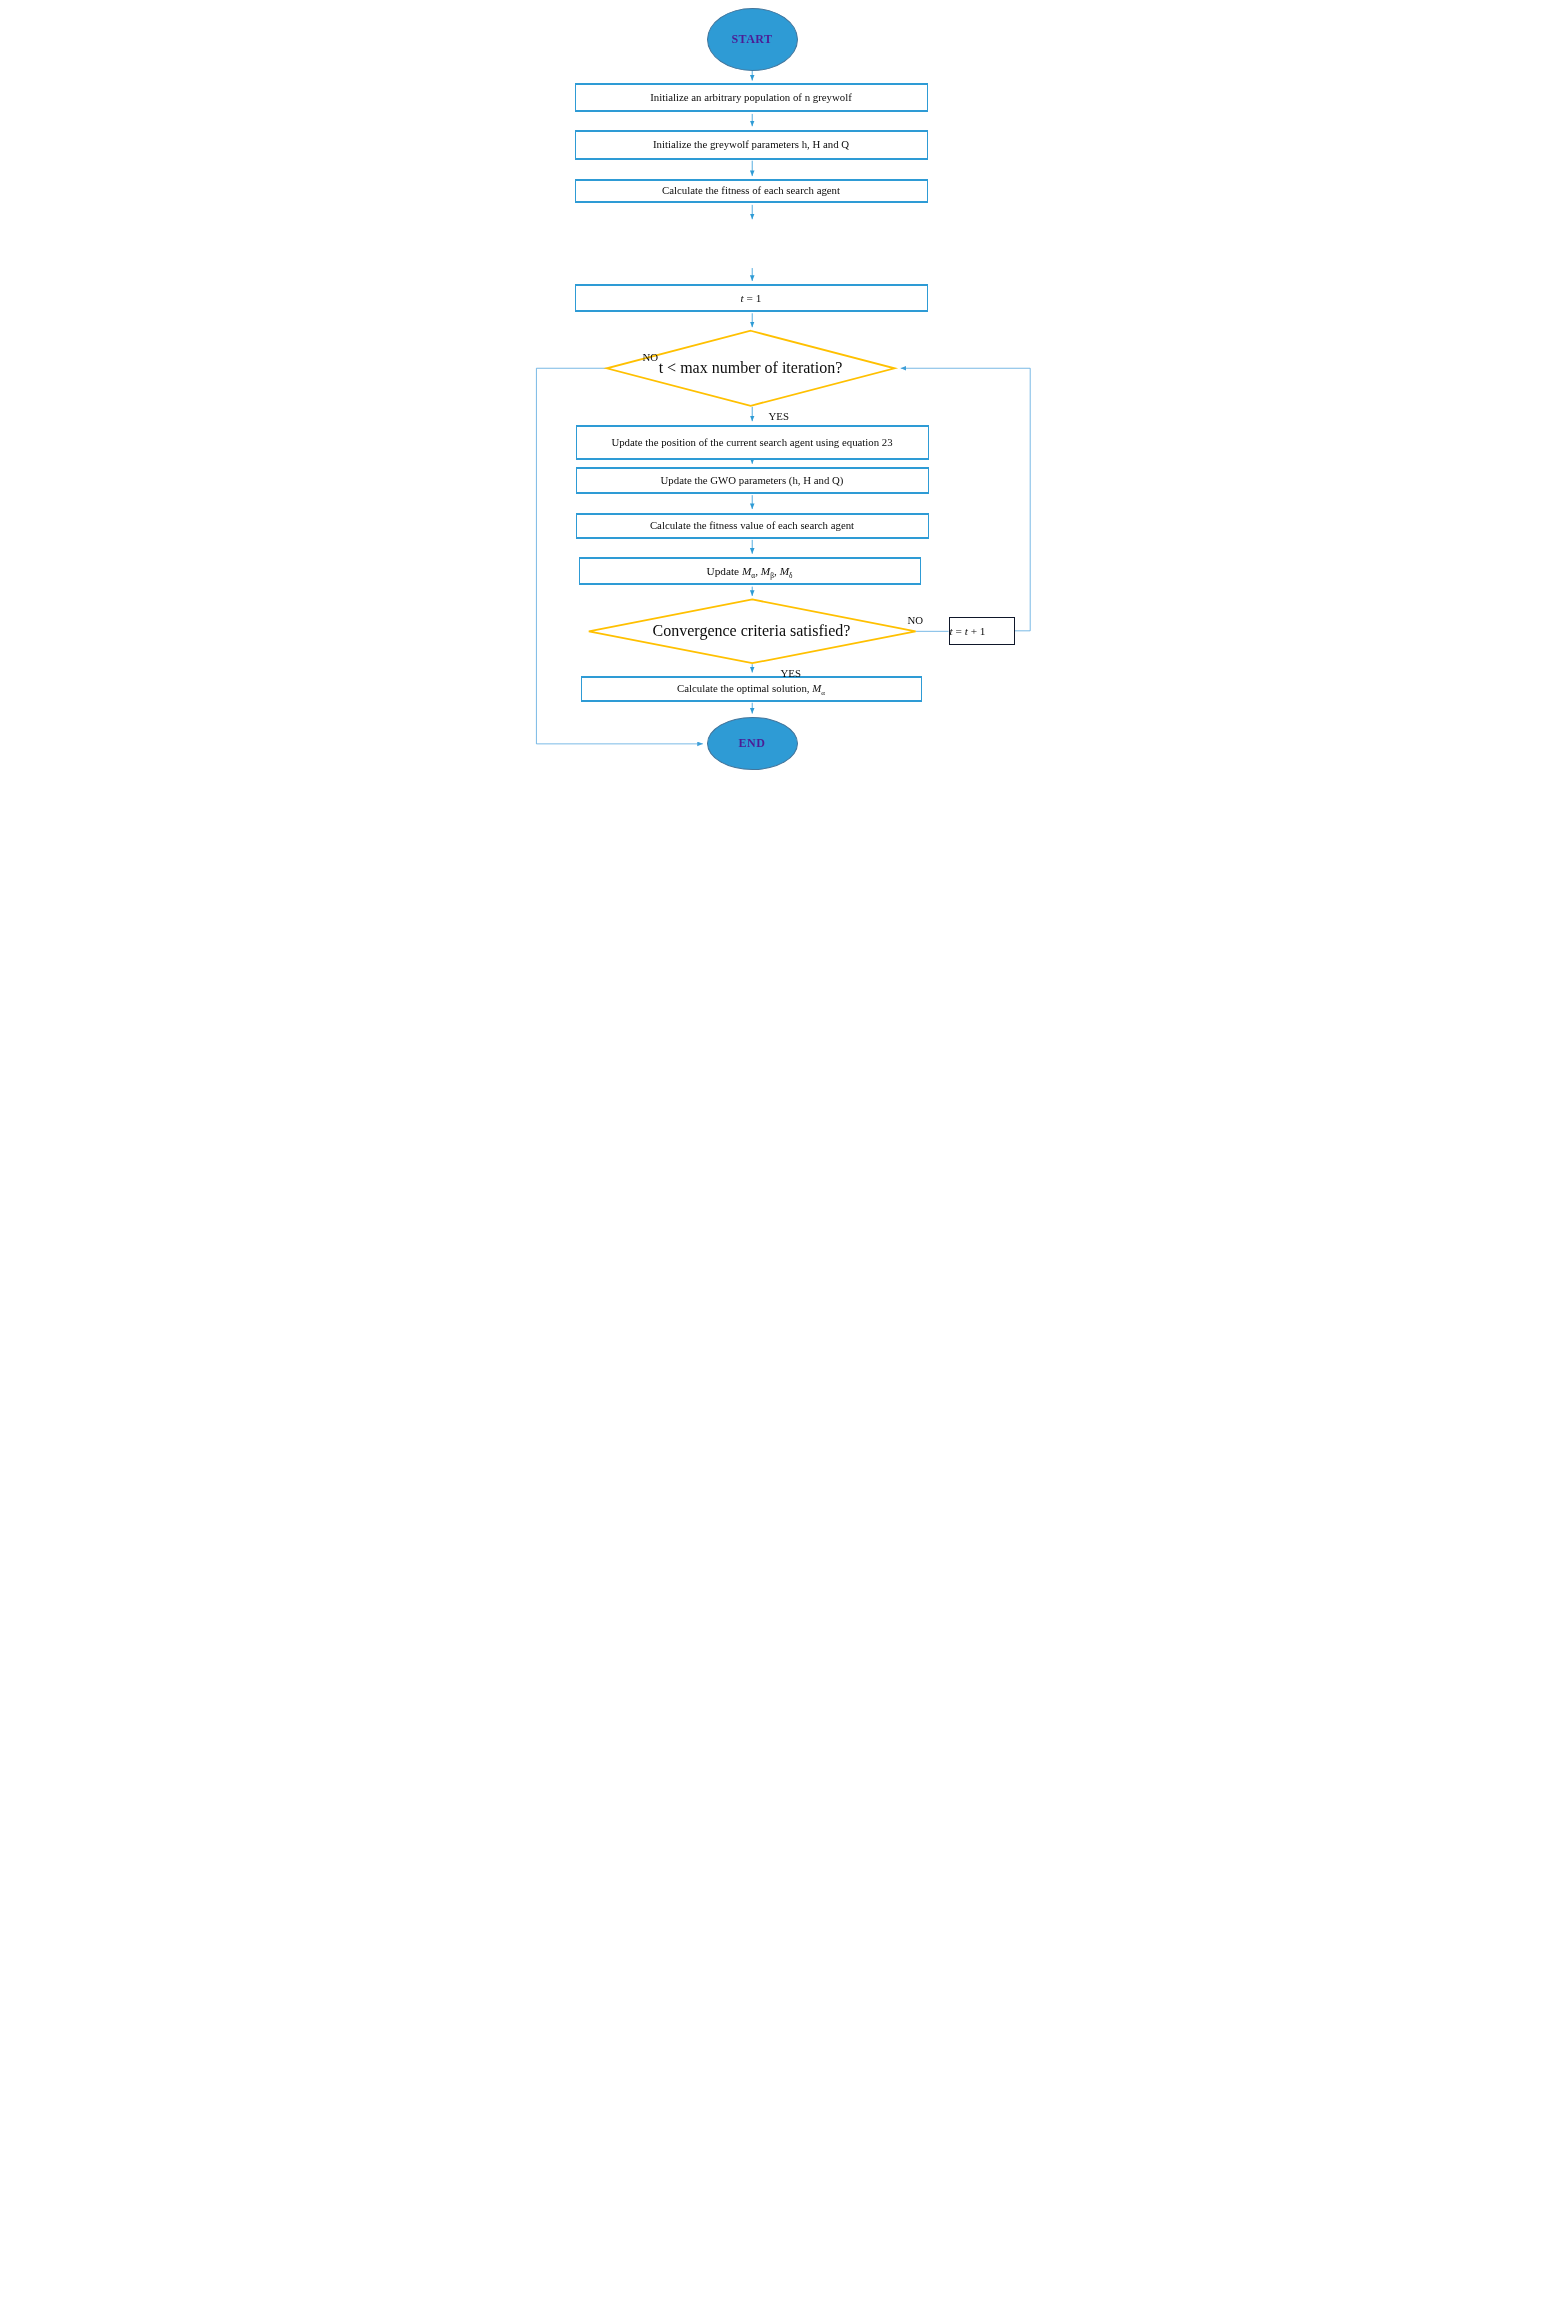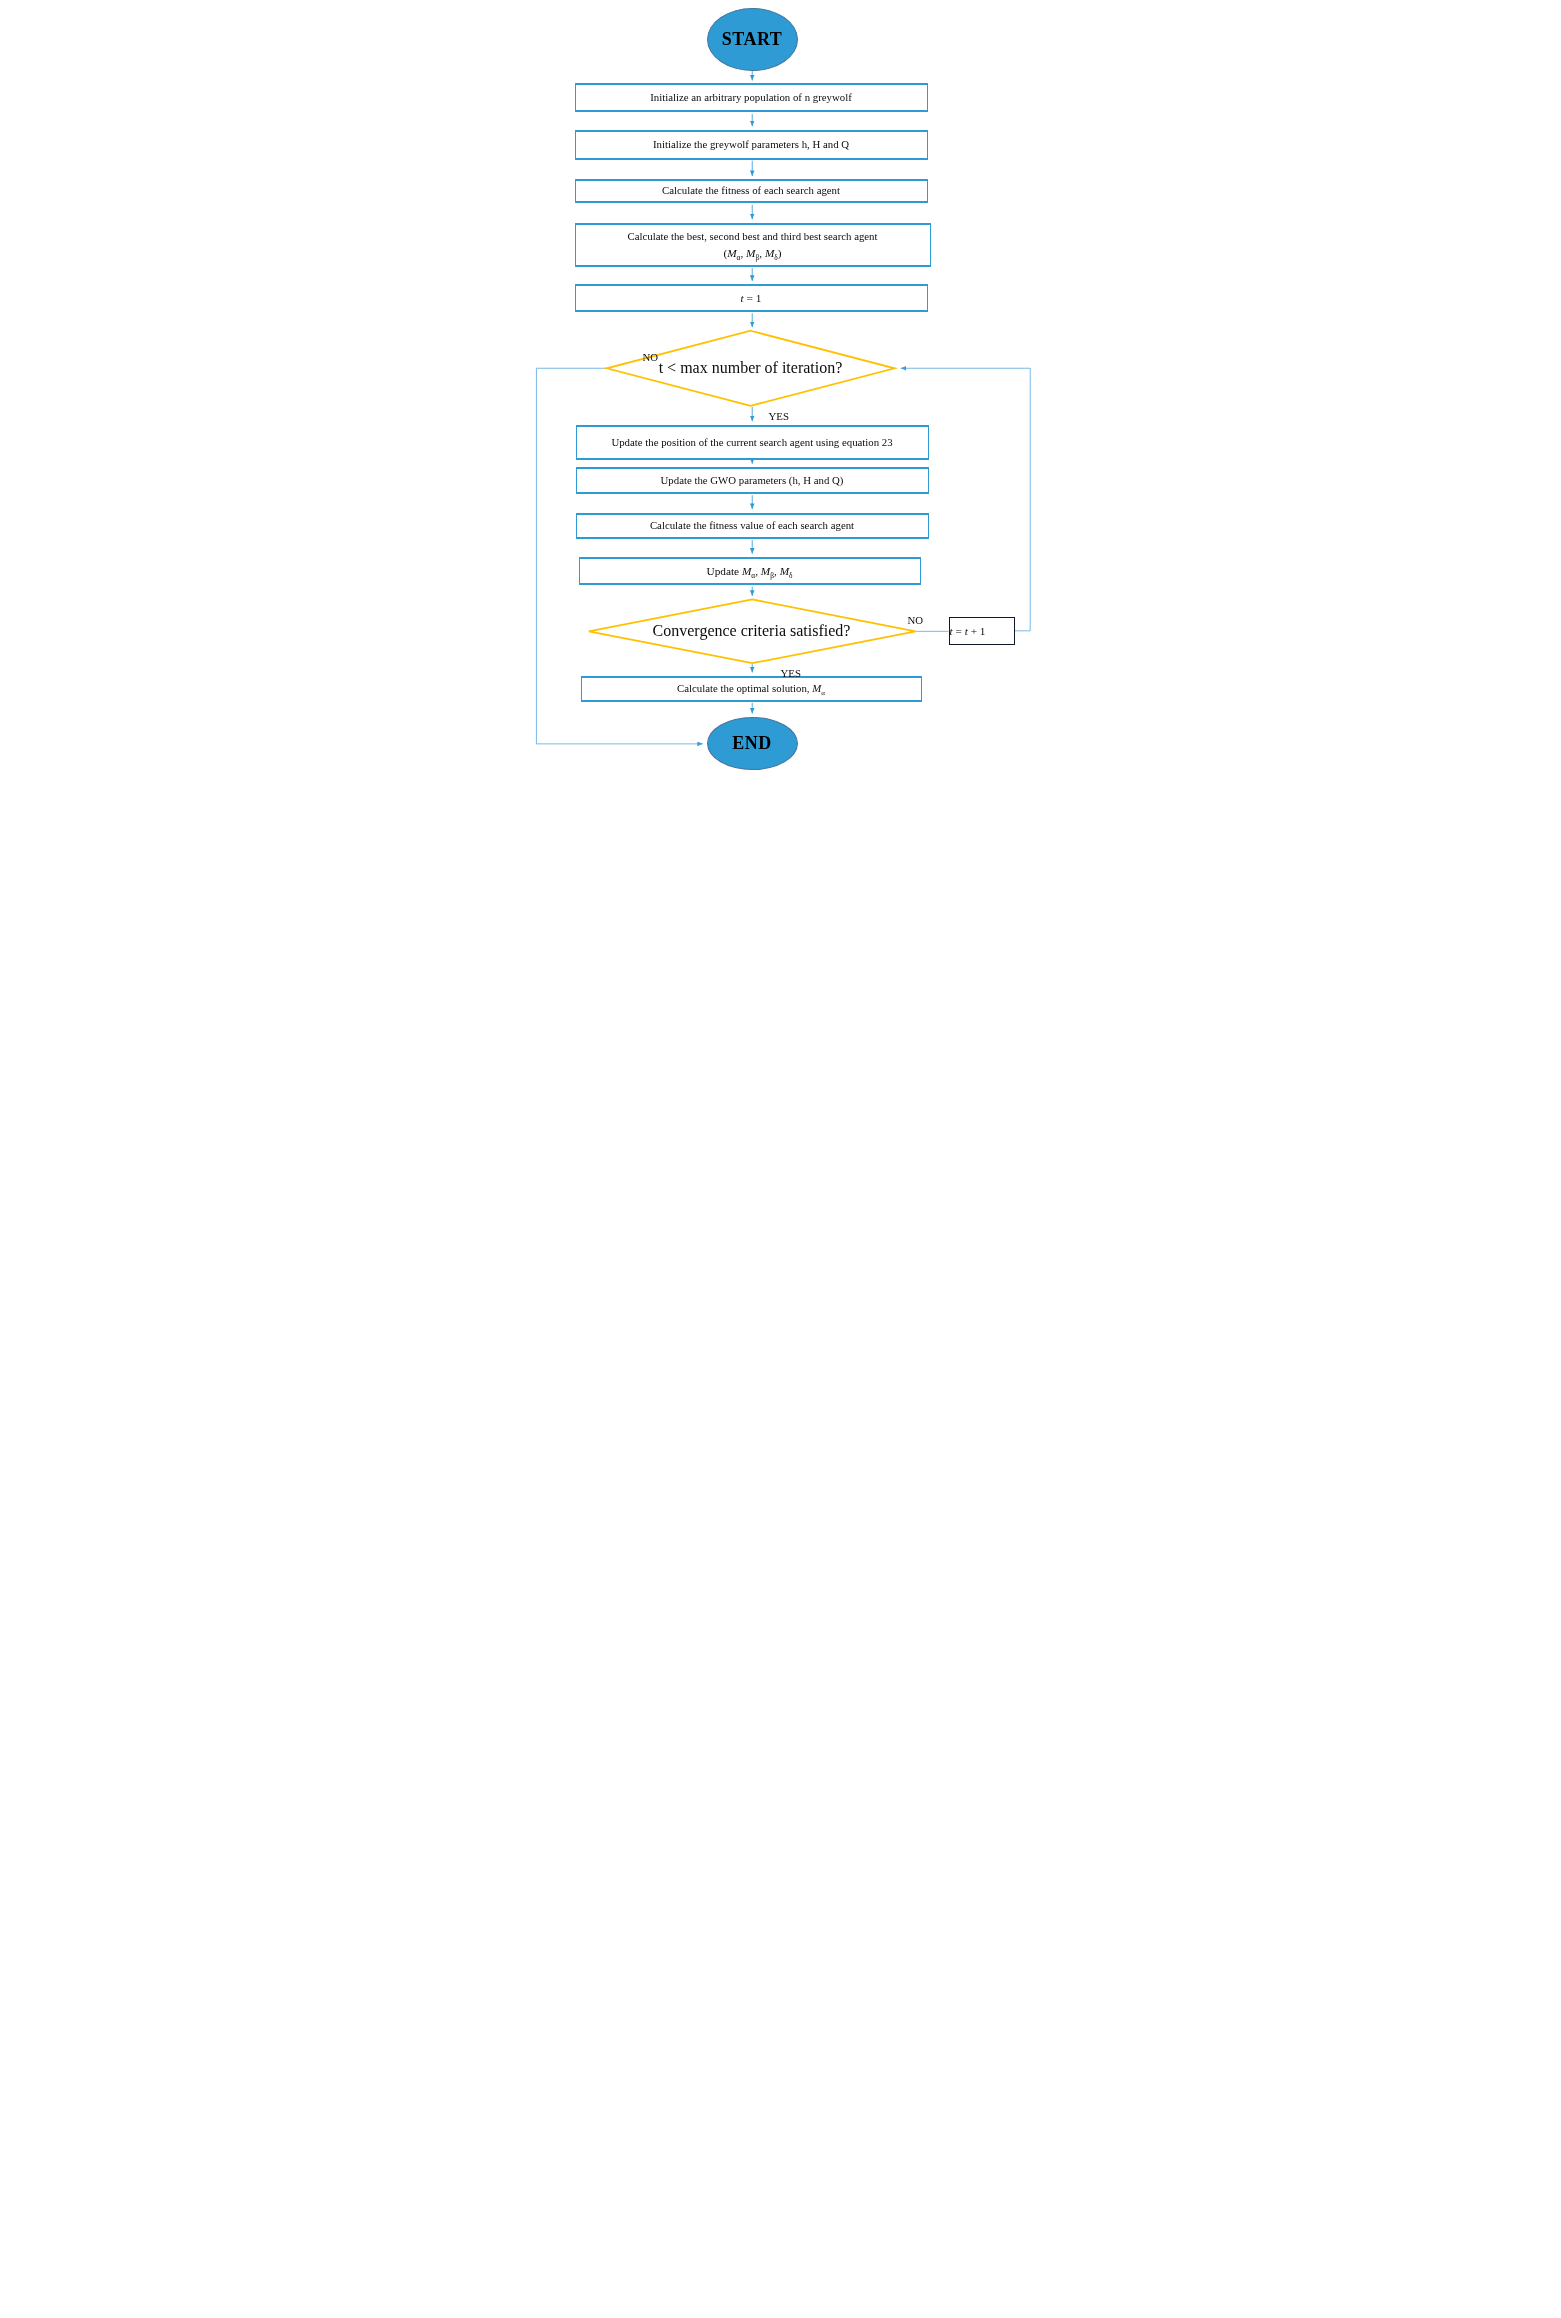--- a/index.html
+++ b/index.html
@@ -12,21 +12,21 @@
     color:#0c0c0c;
     overflow:hidden;
   }
   .layer{position:absolute;left:0;top:0;width:520px;height:773px;}
   .node{
     position:absolute;
     display:flex;align-items:center;justify-content:center;
     background:#2E9BD5;
     border:1px solid #44759b;
     border-radius:50%;
-    font-weight:bold;font-size:18px;letter-spacing:0.5px;color:#000000;
+    font-weight:bold;font-size:12px;letter-spacing:0.5px;color:#4c1d95;
     box-sizing:border-box;
     z-index:2;
   }
   .box{
     position:absolute;
     display:flex;align-items:center;justify-content:center;
     background:#ffffff;
     border:1px solid #2E9BD5;
     border-top-width:2.6px;border-bottom-width:2.6px;
     box-sizing:border-box;
@@ -115,24 +115,20 @@
   </div>
 
   <div class="box" style="left:54px;top:130px;width:353px;height:30px;">
     <div class="inner">Initialize the greywolf parameters h, H and Q</div>
   </div>
 
   <div class="box" style="left:54px;top:179px;width:353px;height:24px;">
     <div class="inner">Calculate the fitness of each search agent</div>
   </div>
 
-  <div class="box" style="left:54px;top:223px;width:356px;height:44px;flex-direction:column;">
-    <div class="inner">Calculate the best, second best and third best search agent</div>
-    <div class="inner mathline">(<i>M</i><sub>α</sub>, <i>M</i><sub>β</sub>, <i>M</i><sub>δ</sub>)</div>
-  </div>
 
   <div class="box" style="left:54px;top:284px;width:353px;height:28px;">
     <div class="inner mathline"><i>t</i> = 1</div>
   </div>
 
   <div class="box" style="left:55px;top:425px;width:353px;height:35px;">
     <div class="inner">Update the position of the current search agent using equation 23</div>
   </div>
 
   <div class="box" style="left:55px;top:467px;width:353px;height:27px;">

